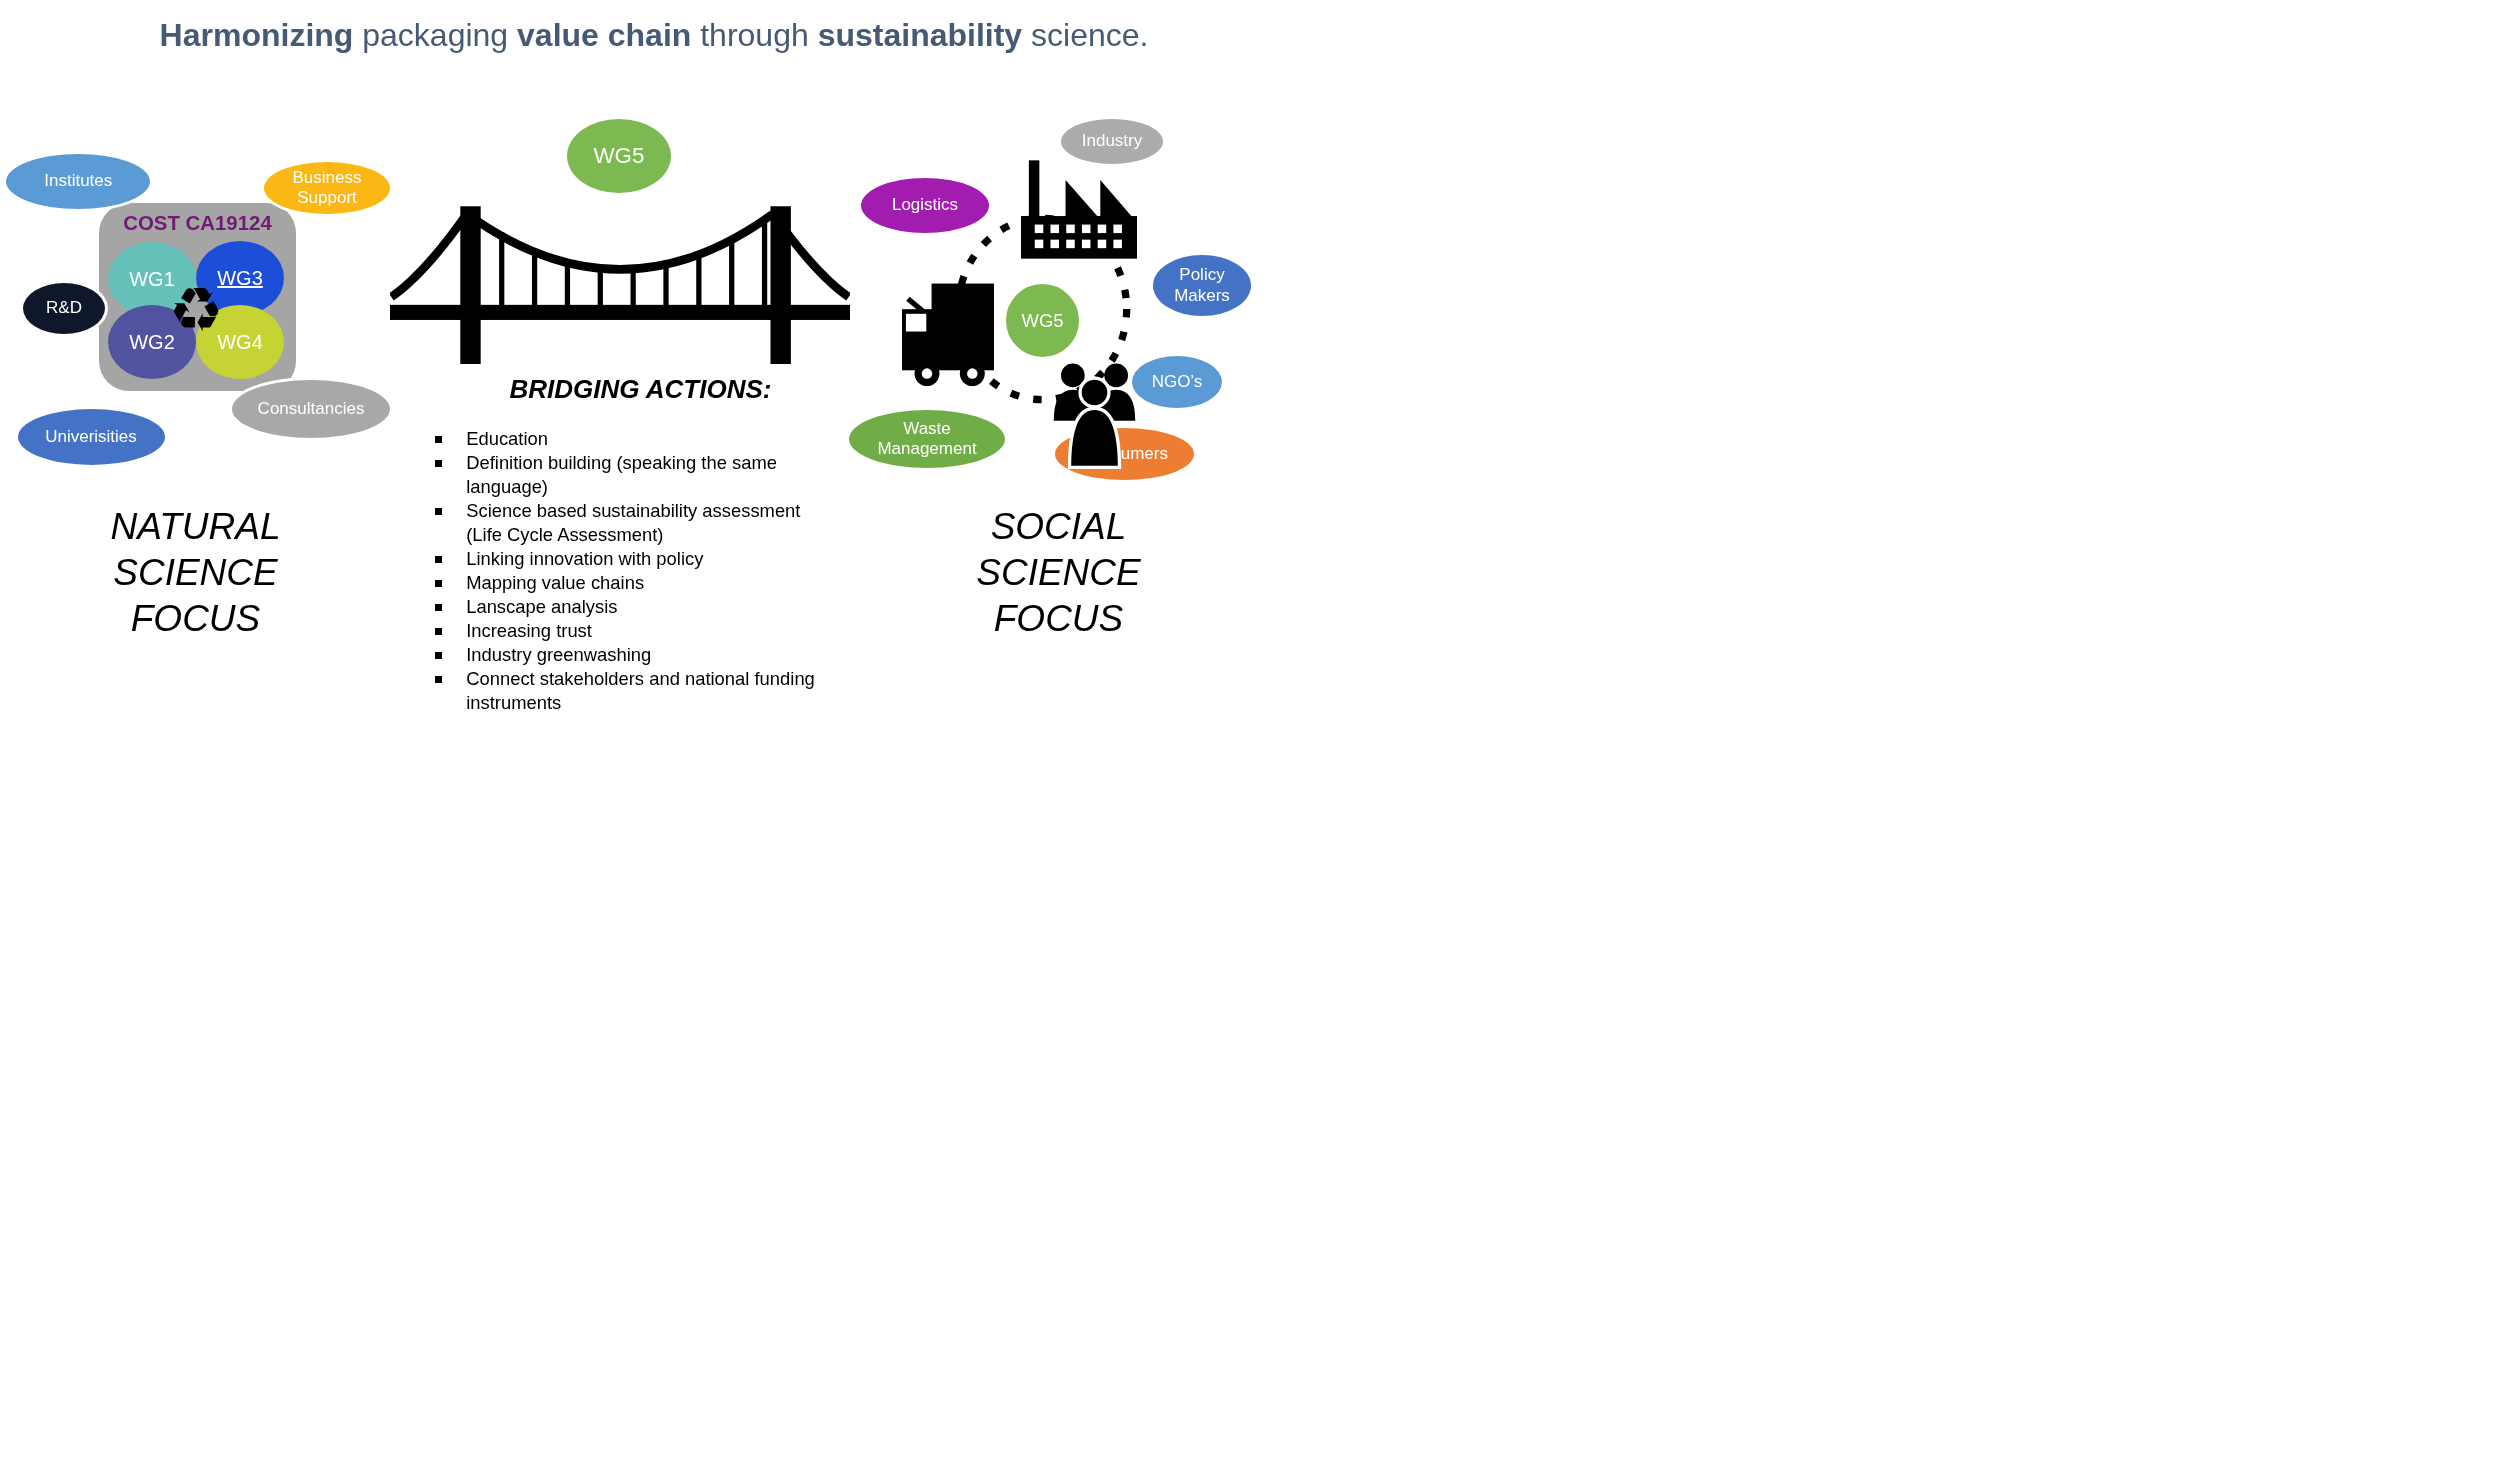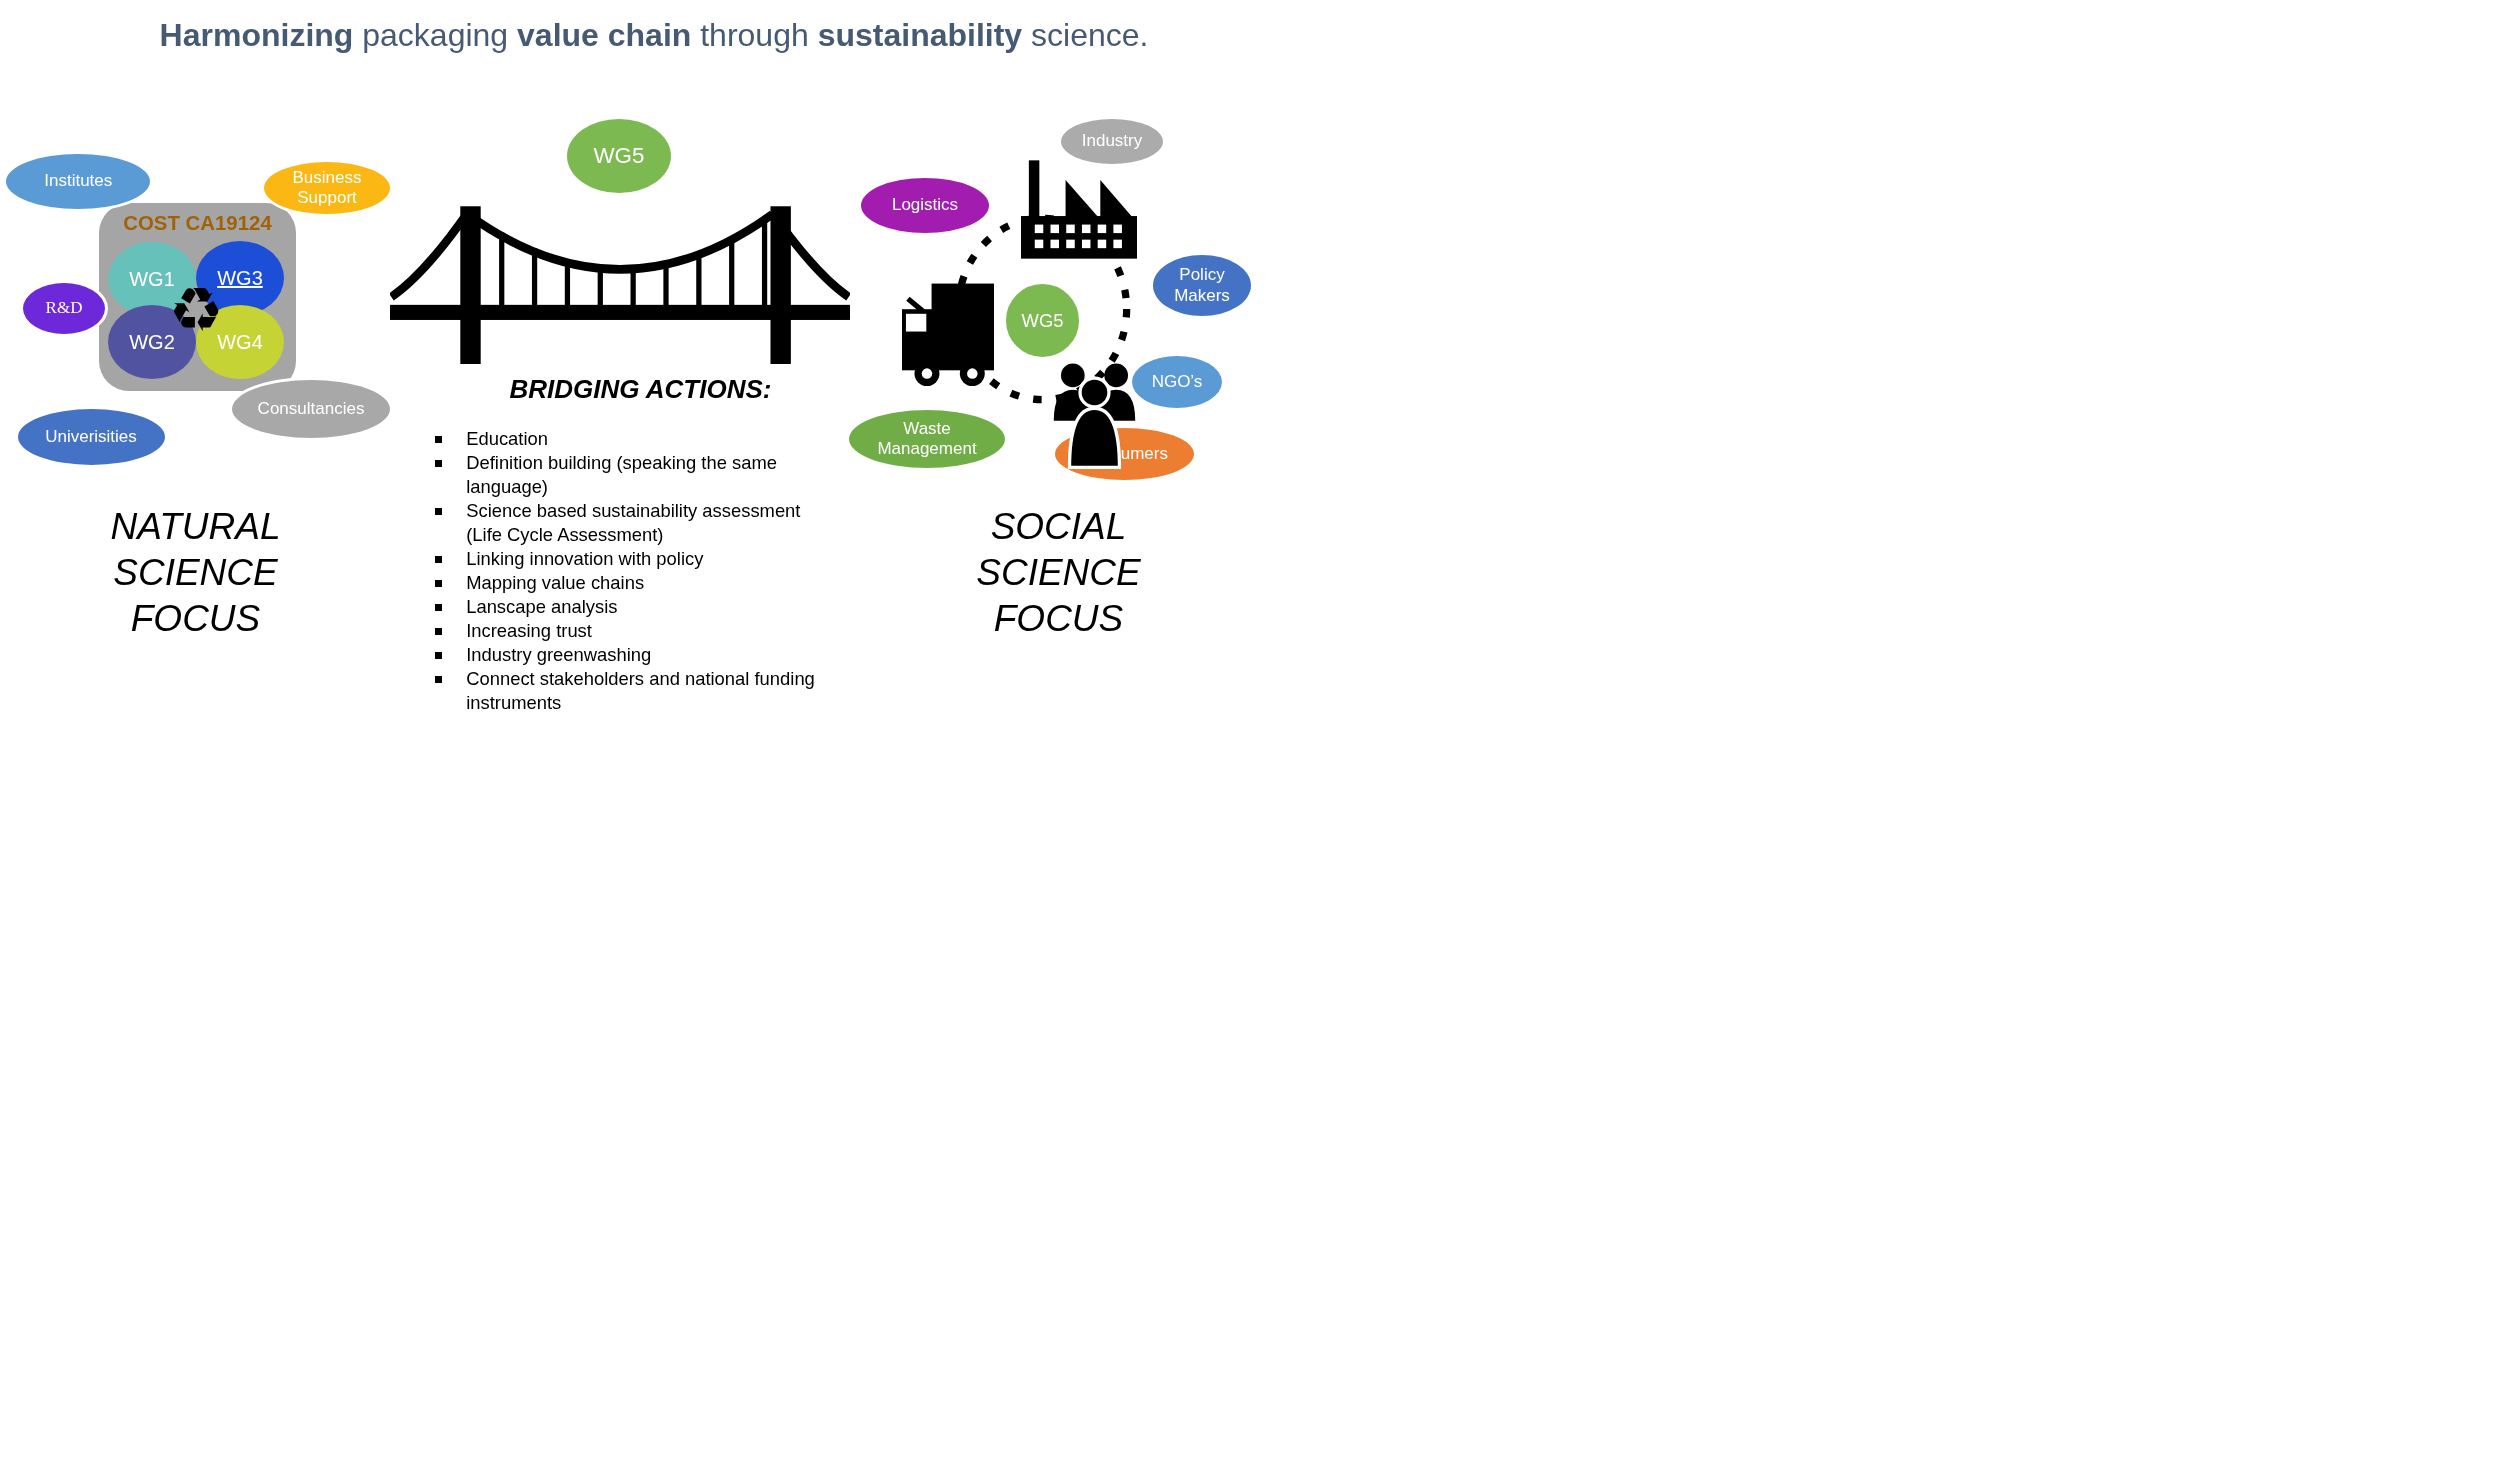--- a/index.html
+++ b/index.html
@@ -14,21 +14,21 @@
 
   
   .ellipse { position:absolute; border-radius:50%; display:flex; align-items:center;
              justify-content:center; text-align:center; color:#fff; font-size:17px;
              line-height:1.18; border:3.3px solid #fff; box-sizing:border-box; z-index:4; }
 
   
   .cost-box { position:absolute; left:99px; top:203px; width:197px; height:188px;
               border-radius:30px; z-index:1; }
   .cost-label { position:absolute; left:0; top:10.5px; width:100%; text-align:center;
-                color:#a16207; font-weight:bold; font-size:20.4px; z-index:2; }
+                color:#701a75; font-weight:bold; font-size:20.4px; z-index:2; }
   .wg-circle { position:absolute; width:88px; height:74px; border-radius:50%;
                display:flex; align-items:center; justify-content:center; color:#fff;
                font-size:20px; z-index:2; }
   .recycle { position:absolute; left:163px; top:277px; width:66px; height:66px;
              font-family:"DejaVu Sans", sans-serif; font-size:61px; line-height:66px;
              text-align:center; color:#000; z-index:3; }
 
   
   .focus { position:absolute; width:289px; text-align:center; font-style:italic;
            font-size:37px; line-height:46px; color:#000; white-space:pre-line; }
@@ -76,21 +76,21 @@
   </div>
 
   <div class="recycle">♻</div>
 
   <div class="ellipse" style="left: 3.3px; top: 151px; width: 150px; height: 61px; background: rgb(91, 155, 213);">
     <span>Institutes</span>
   </div>
   <div class="ellipse" style="left: 261px; top: 159px; width: 132px; height: 58px; background: rgb(251, 184, 20);">
     <span style="width:85px;">Business Support</span>
   </div>
-  <div class="ellipse" style="left: 20px; top: 280px; width: 88px; height: 57px; background: #6d28d9; font-family: Liberation Serif, serif;">
+  <div class="ellipse" style="left: 20px; top: 280px; width: 88px; height: 57px; background: #0f172a;">
     <span>R&amp;D</span>
   </div>
   <div class="ellipse" style="left: 14.5px; top: 406px; width: 153px; height: 62px; background: rgb(68, 114, 196);">
     <span>Univerisities</span>
   </div>
   <div class="ellipse" style="left: 229px; top: 377px; width: 164px; height: 64px; background: rgb(168, 168, 168);">
     <span>Consultancies</span>
   </div>
 
   <div class="focus" style="left:51px; top:504px;">NATURAL

